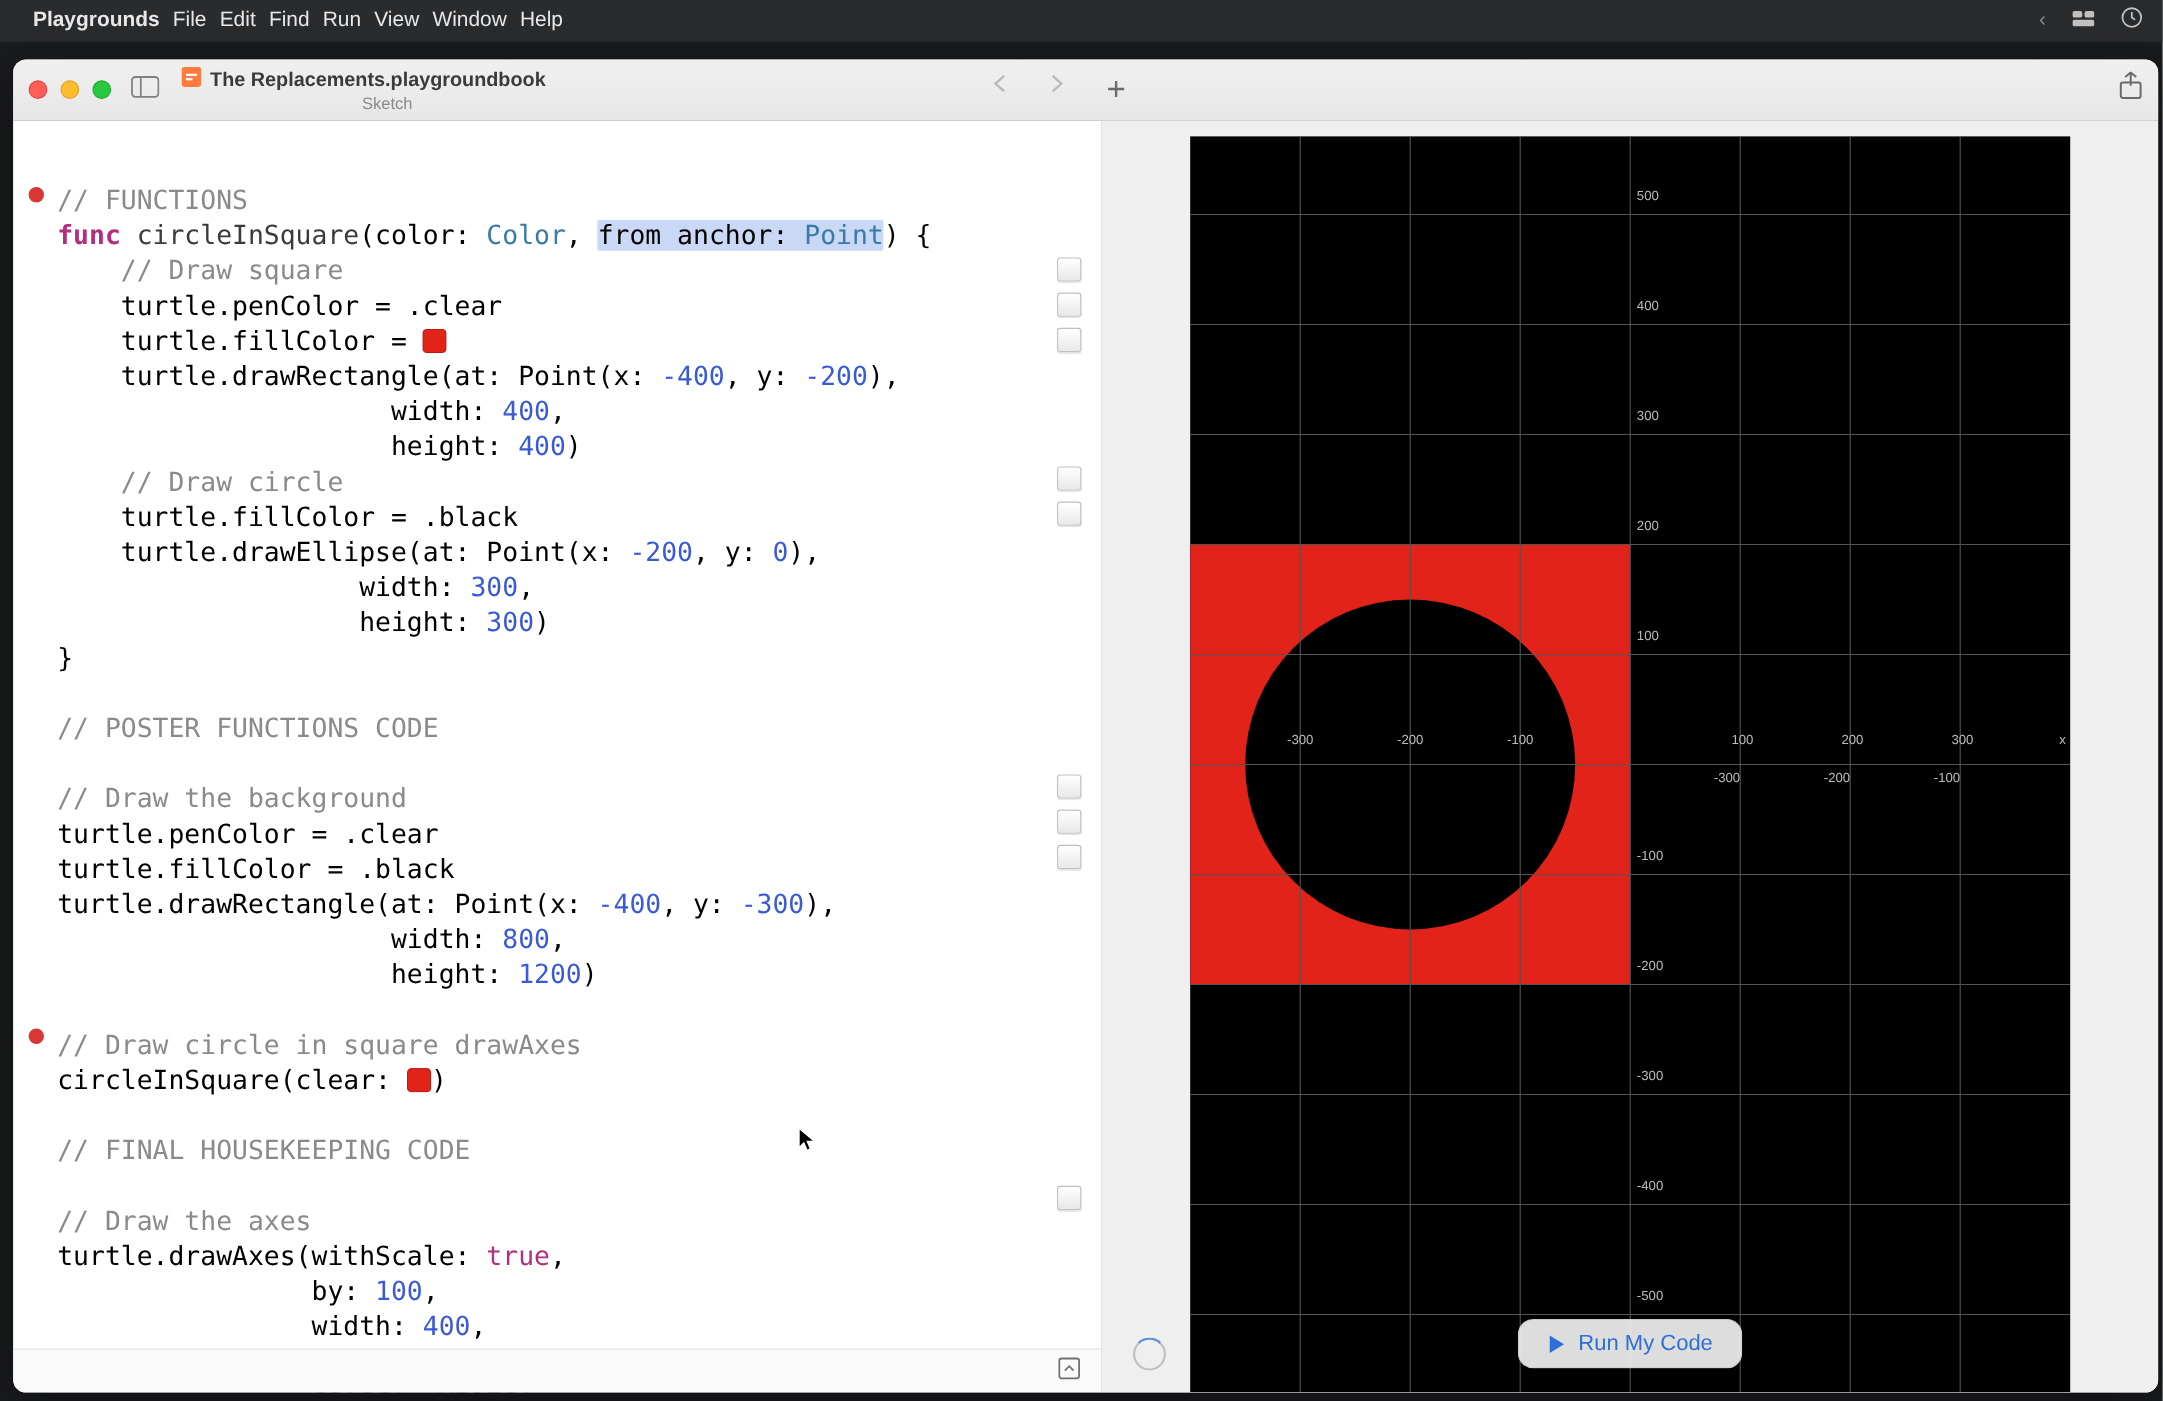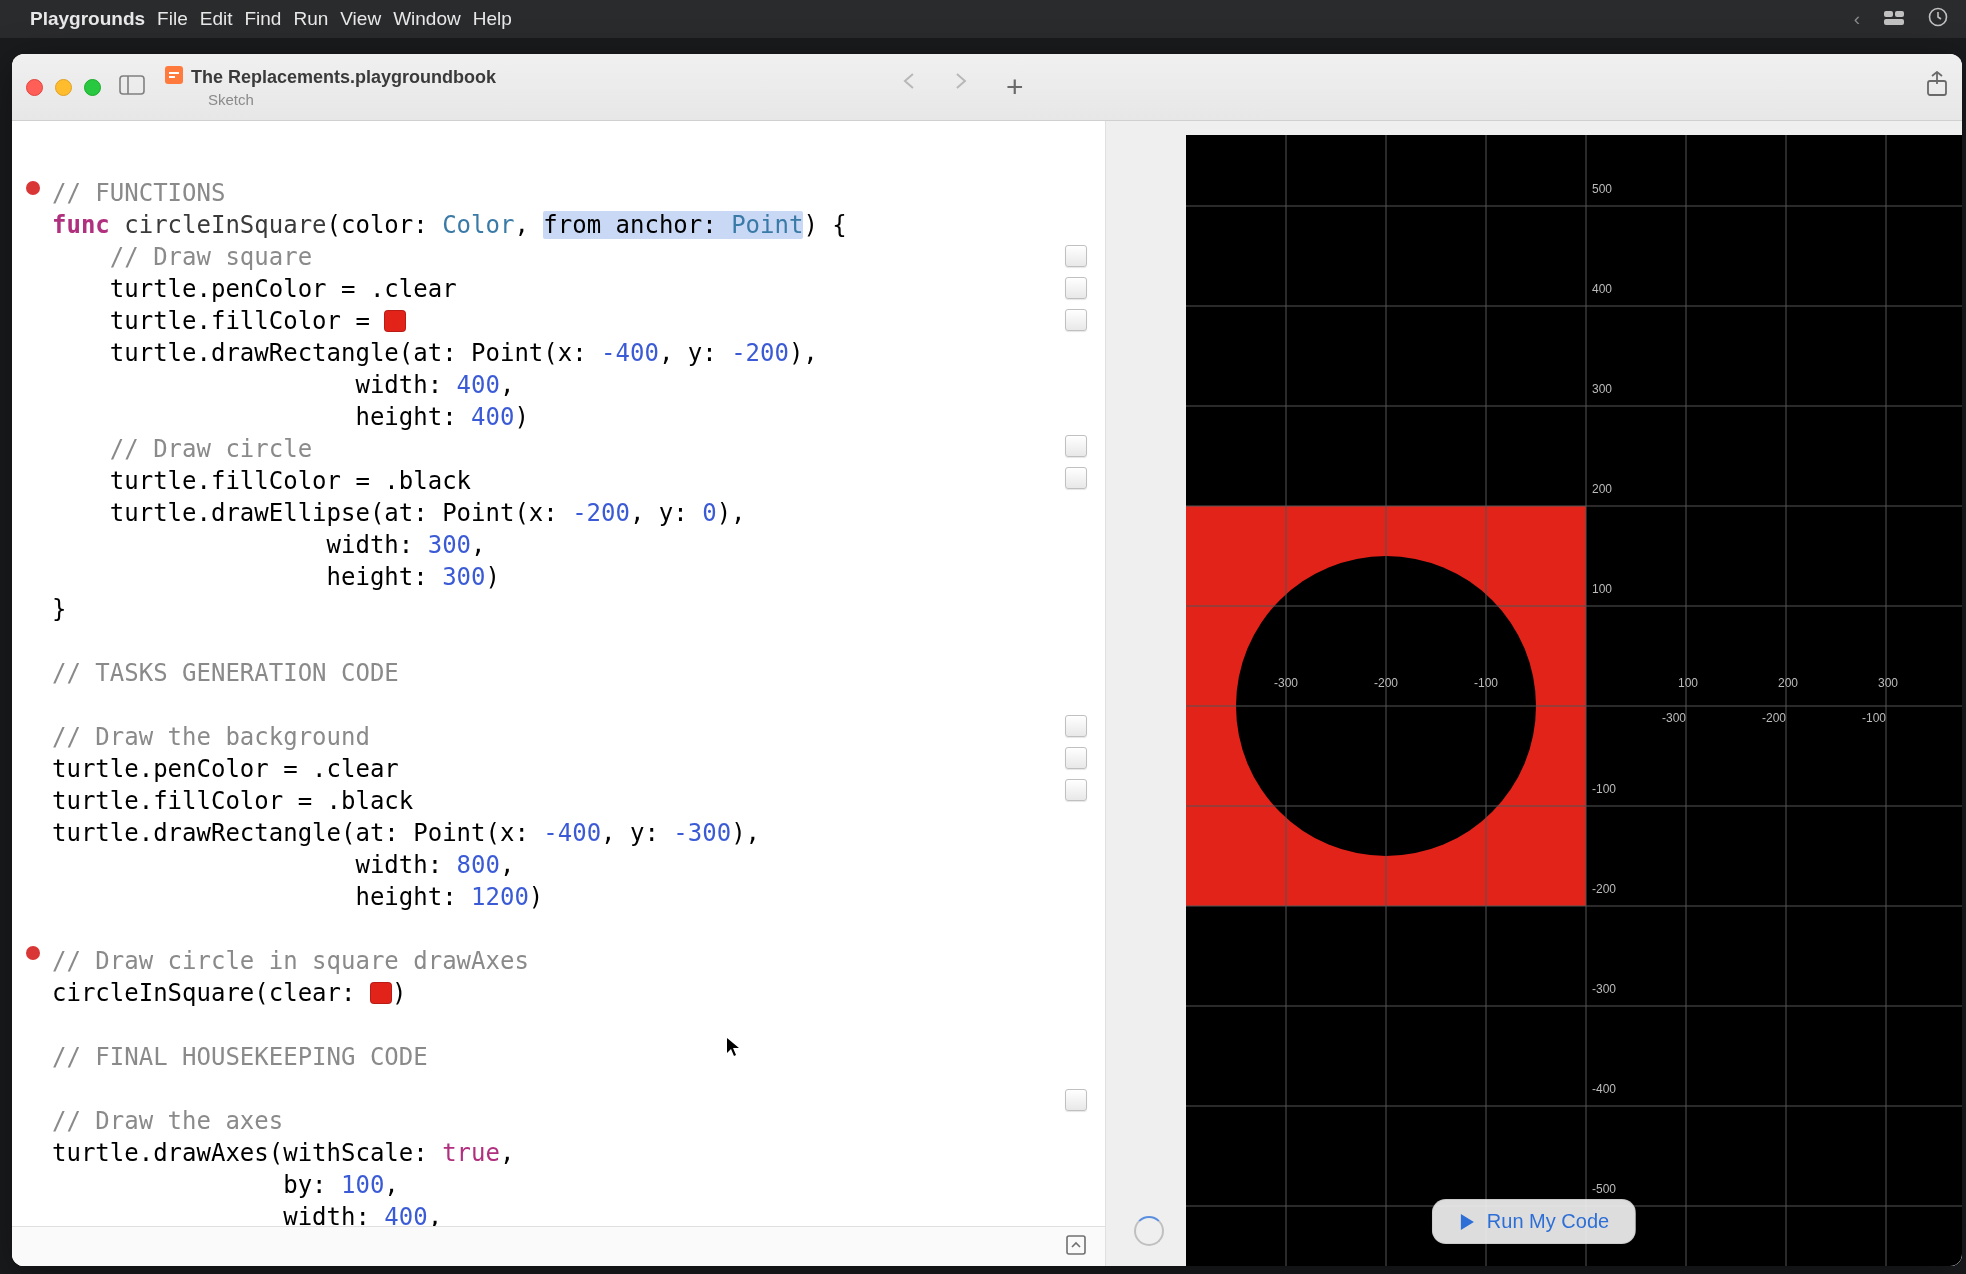--- a/index.html
+++ b/index.html
@@ -31,45 +31,46 @@
   width: 1950px;
   height: 1212px;
   background: #fff;
   border-radius: 12px;
   overflow: hidden;
   box-shadow: 0 10px 40px rgba(0,0,0,0.4);
   display: flex;
   flex-direction: column;
 }
 .toolbar {
-  height: 67px;
+  height: 56px;
   background: linear-gradient(#f1f0f0, #e8e7e7);
   border-bottom: 1px solid #d0d0d0;
   display: flex;
   align-items: center;
   padding: 0 14px;
+  text-align: center;
 }
 .traffic { display: flex; gap: 12px; margin-right: 18px; }
 .traffic .dot { width: 17px; height: 17px; border-radius: 50%; }
 .dot.red { background: #ff5f57; border: 0.5px solid #e0443e; }
 .dot.yellow { background: #ffbd2e; border: 0.5px solid #dea123; }
 .dot.green { background: #28c940; border: 0.5px solid #1aab29; }
 .sidebar-toggle { margin-right: 14px; color: #6a6a6a; }
 .title-block { margin-left: 6px; }
 .title-block .filename { font-size: 18px; font-weight: 600; color: #3a3a3a; display: flex; align-items: center; gap: 8px; }
 .title-block .sub { font-size: 15px; color: #8a8a8a; margin-top: 2px; margin-left: 43px; }
 .toolbar .center-controls { position: absolute; left: 50%; transform: translateX(-70%); display: flex; gap: 38px; color: #9a9a9a; font-size: 22px; }
 .toolbar .share { margin-left: auto; color: #6a6a6a; font-size: 24px; }
 .body {
   flex: 1;
   display: flex;
   overflow: hidden;
 }
 .editor-pane {
-  width: 1094px;
+  width: 990px;
   background: #fff;
   position: relative;
   overflow: hidden;
   border-right: 1px solid #e0e0e0;
 }
 .code {
   font-family: "SF Mono", Menlo, monospace;
   font-size: 24px;
   line-height: 32px;
   padding: 24px 40px;
@@ -247,21 +248,21 @@
     <span>turtle.drawRectangle(at: Point(x: </span><span class="number">-400</span><span>, y: </span><span class="number">-200</span><span>),</span>
 <span>                     width: </span><span class="number">400</span><span>,</span>
 <span>                     height: </span><span class="number">400</span><span>)</span>
     <span class="comment">// Draw circle</span>
     <span>turtle.fillColor = .black</span>
     <span>turtle.drawEllipse(at: Point(x: </span><span class="number">-200</span><span>, y: </span><span class="number">0</span><span>),</span>
 <span>                   width: </span><span class="number">300</span><span>,</span>
 <span>                   height: </span><span class="number">300</span><span>)</span>
 <span>}</span>
 
-<span class="comment">// TASKS GENERATION CODE</span>
+<span class="comment">// POSTER FUNCTIONS CODE</span>
 
 <span class="comment">// Draw the background</span>
 <span>turtle.penColor = .clear</span>
 <span>turtle.fillColor = .black</span>
 <span>turtle.drawRectangle(at: Point(x: </span><span class="number">-400</span><span>, y: </span><span class="number">-300</span><span>),</span>
 <span>                     width: </span><span class="number">800</span><span>,</span>
 <span>                     height: </span><span class="number">1200</span><span>)</span>
 
 <span class="comment">// Draw circle in square drawAxes</span>
 <span>circleInSquare(clear: </span><span class="swatch"></span><span>)</span>

